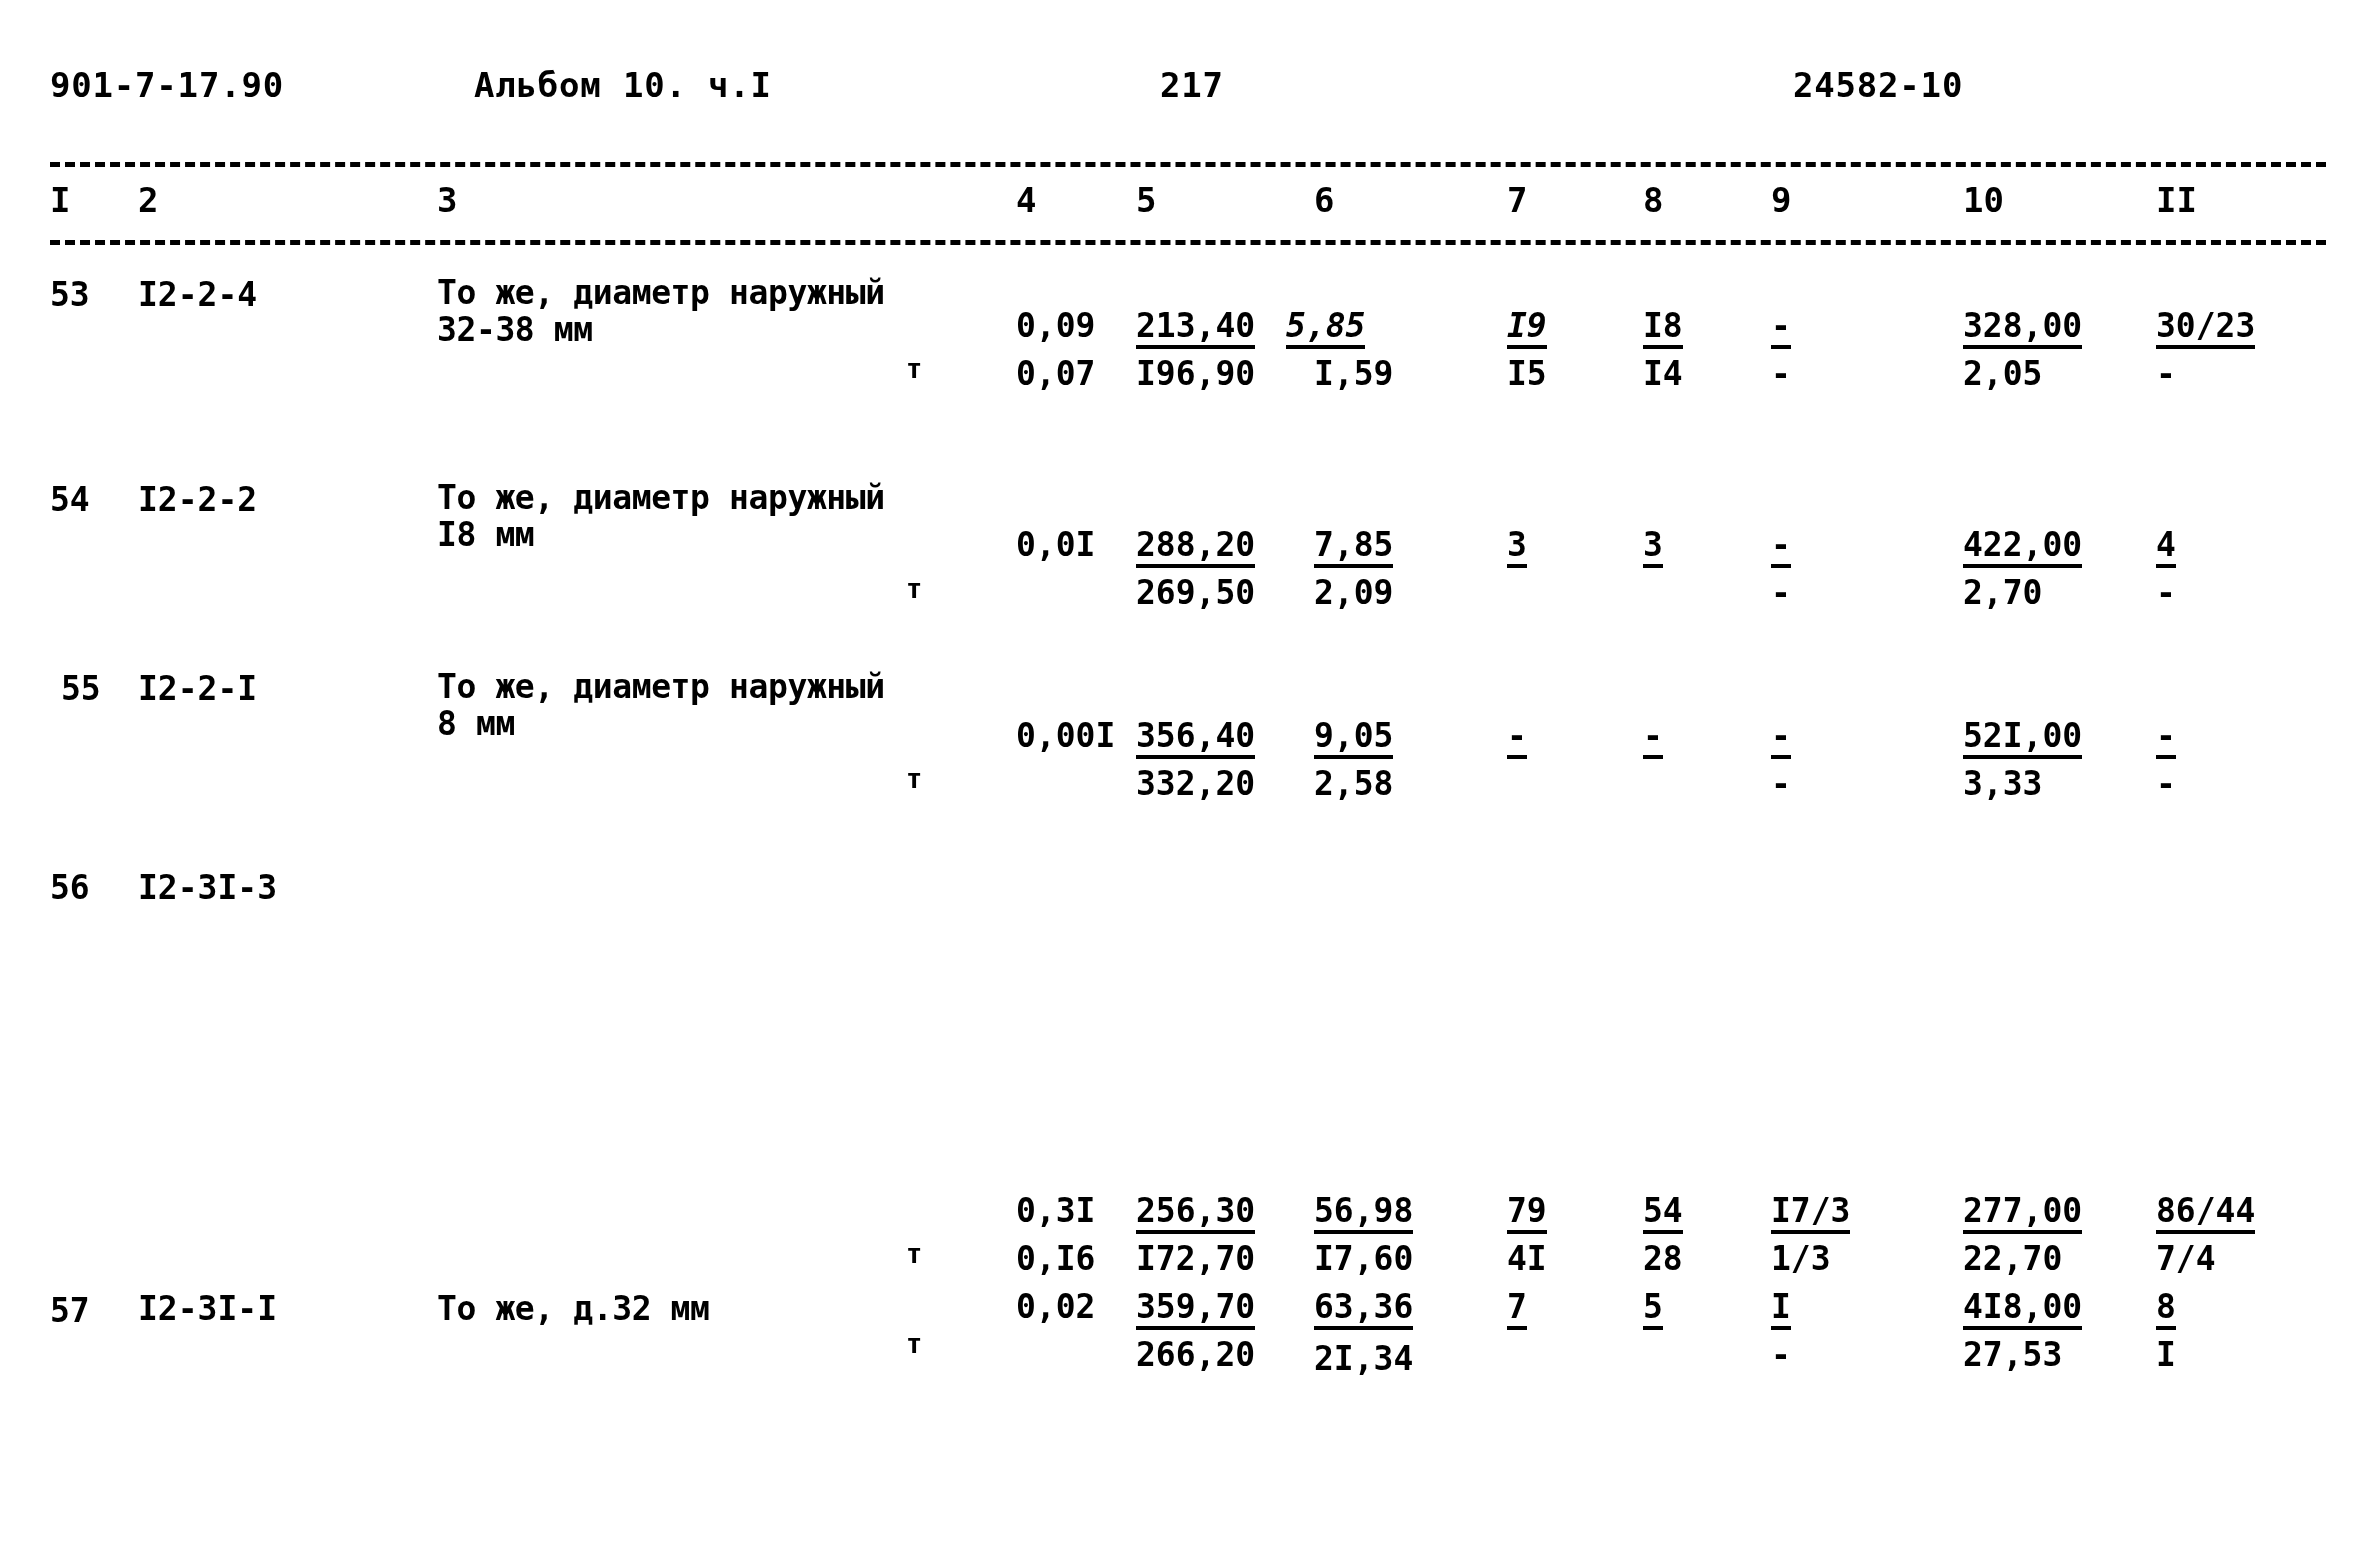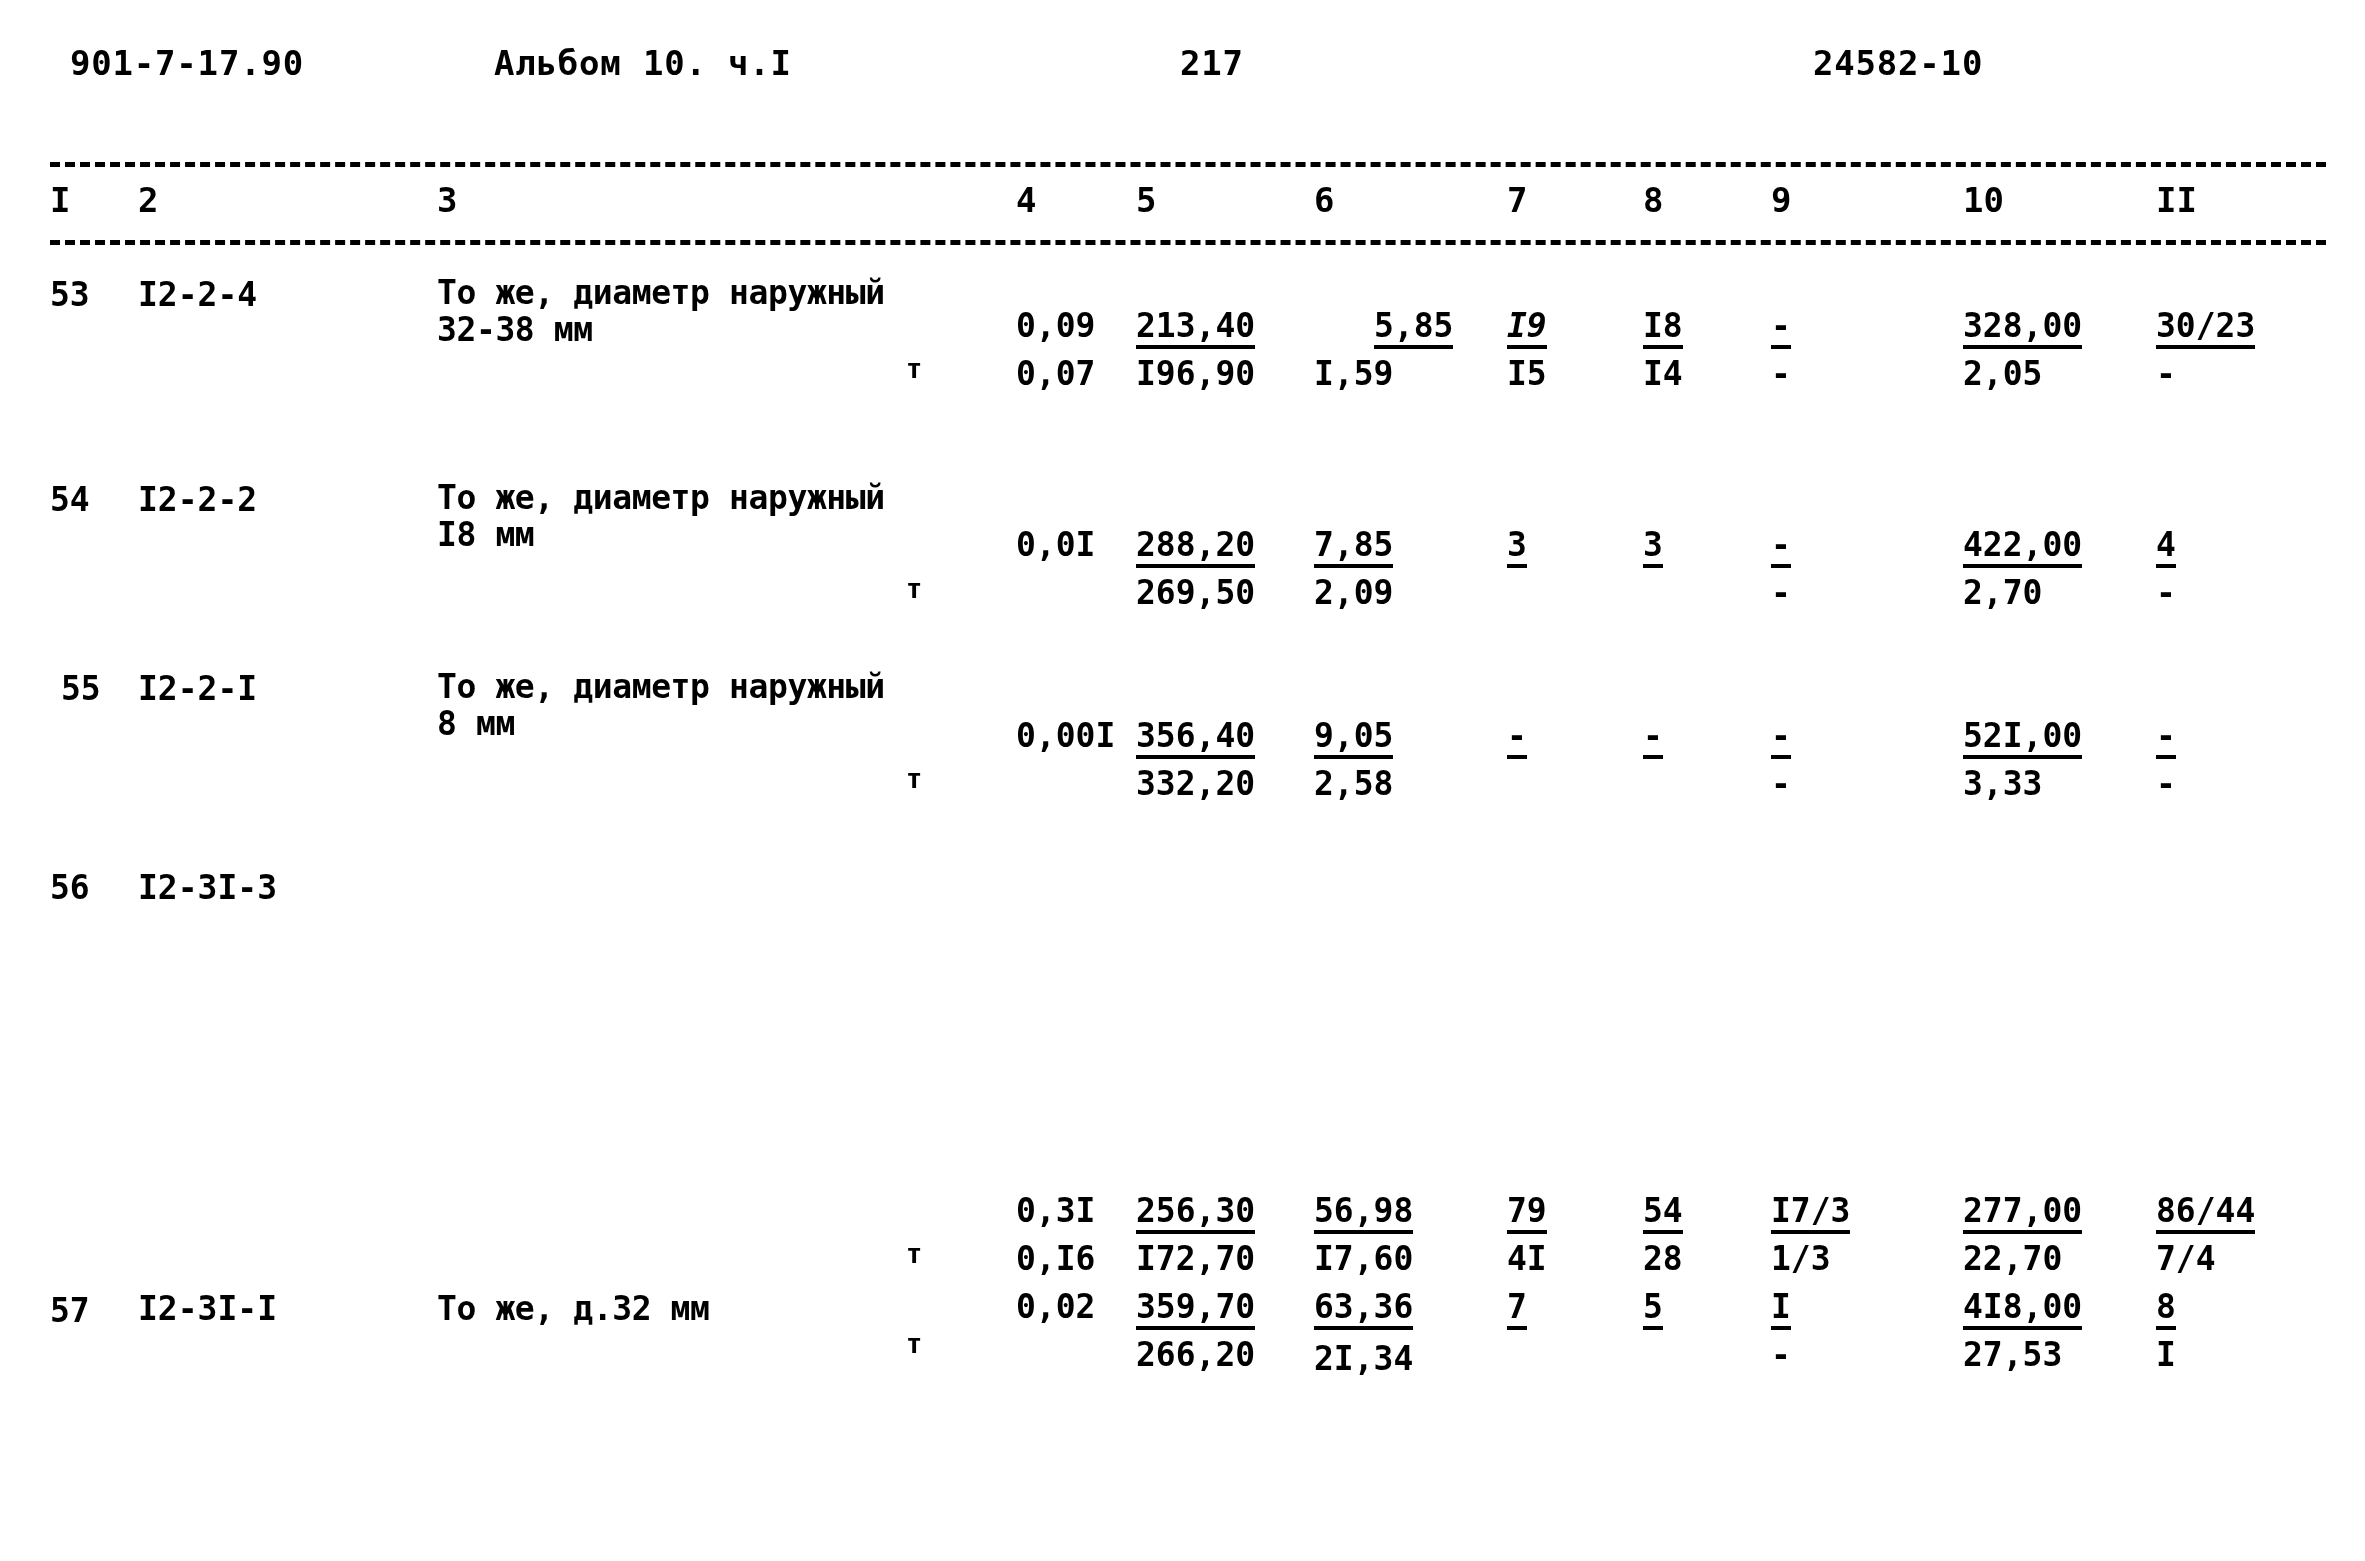--- a/index.html
+++ b/index.html
@@ -18,25 +18,24 @@
   .page {
     position: relative;
     width: 2366px;
     height: 1562px;
     background: #ffffff;
   }
 
   
   .doc-header {
     position: absolute;
-    top: 46px;
+    top: 68px;
     left: 0;
     width: 1970px;
     height: 48px;
-    margin-left: 20px;
   }
   .doc-header span {
     position: absolute;
     font-family: "DejaVu Sans Mono", "Liberation Mono", monospace;
     font-size: 34px;
     font-weight: 700;
     letter-spacing: 0.8px;
     white-space: nowrap;
     line-height: 1;
   }
@@ -147,21 +146,21 @@
       <div class="row" style="height: 205px; position: absolute; top: 0px; left: 0px; width: 2366px;">
         <div class="cell" style="left: 50px; top: 6.4px;">53</div>
         <div class="cell" style="left: 138px; top: 6.4px;">I2-2-4</div>
         <div class="desc" style="left: 437px; top: 3.2px;">То же, диаметр наружный
 32-38 мм</div>
         <div class="unit" style="left: 906px; top: 83px;">т</div>
         <div class="cell num" style="left: 1016px; top: 37px;">0,09</div>
         <div class="cell num" style="left: 1016px; top: 85px;">0,07</div>
         <div class="cell num" style="left: 1136px; top: 37px;"><span class="uline">213,40</span></div>
         <div class="cell num" style="left: 1136px; top: 85px;">I96,90</div>
-        <div class="cell num" style="left: 1374px; top: 37px;"><span class="uline">5,85</span></div>
+        <div class="cell num" style="left: 1286px; top: 37px; font-style: italic;"><span class="uline">5,85</span></div>
         <div class="cell num" style="left: 1314px; top: 85px;">I,59</div>
         <div class="cell num" style="left: 1507px; top: 37px; font-style: italic;"><span class="uline">I9</span></div>
         <div class="cell num" style="left: 1507px; top: 85px;">I5</div>
         <div class="cell num" style="left: 1643px; top: 37px;"><span class="uline">I8</span></div>
         <div class="cell num" style="left: 1643px; top: 85px;">I4</div>
         <div class="cell num" style="left: 1771px; top: 37px;"><span class="uline">-</span></div>
         <div class="cell num" style="left: 1771px; top: 85px;">-</div>
         <div class="cell num" style="left: 1963px; top: 37px;"><span class="uline">328,00</span></div>
         <div class="cell num" style="left: 1963px; top: 85px;">2,05</div>
         <div class="cell num" style="left: 2156px; top: 37px;"><span class="uline">30/23</span></div>

